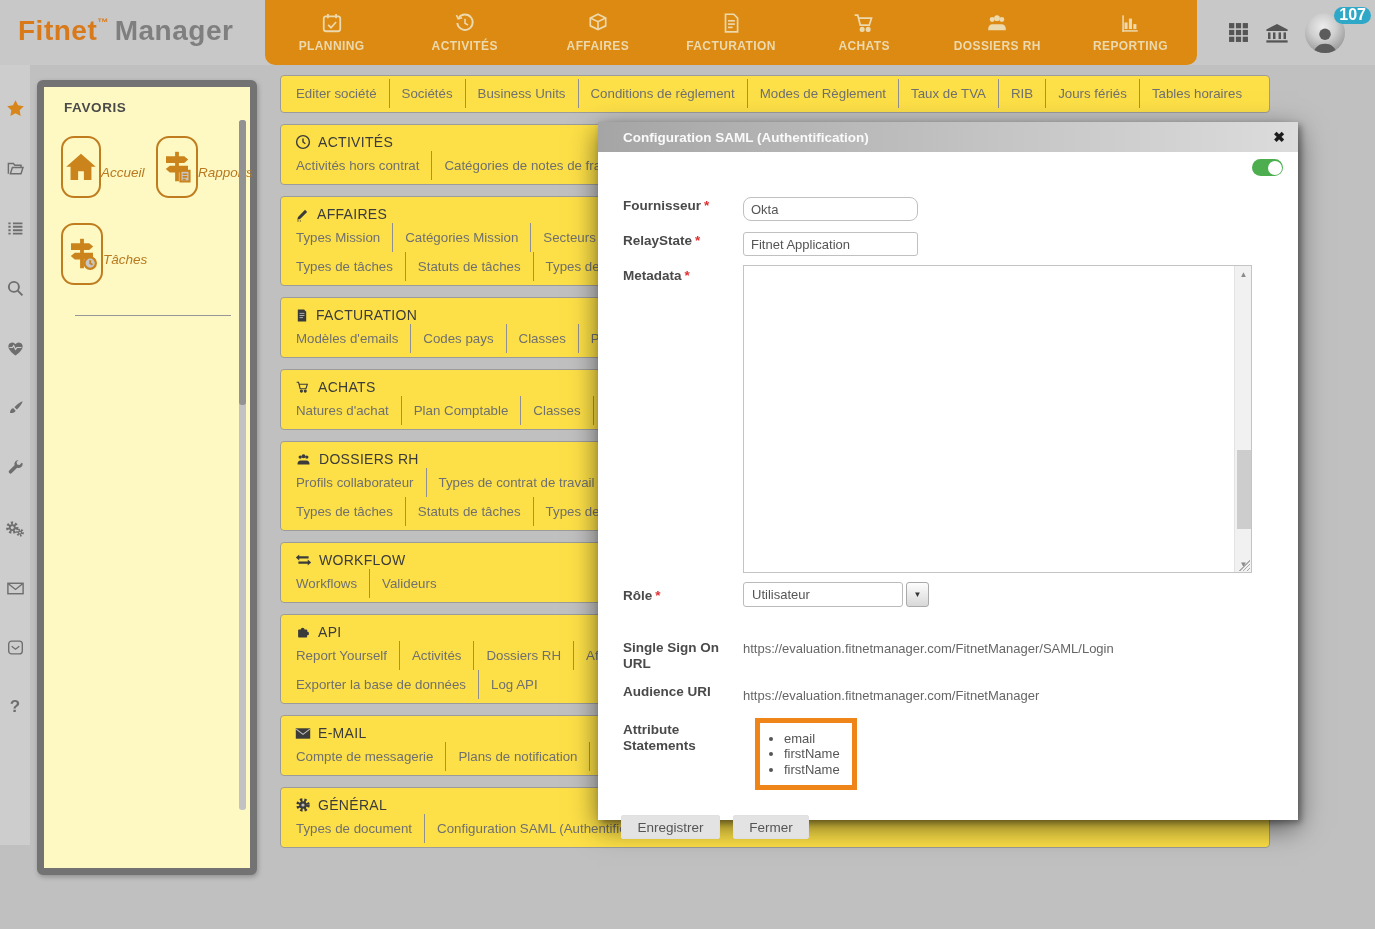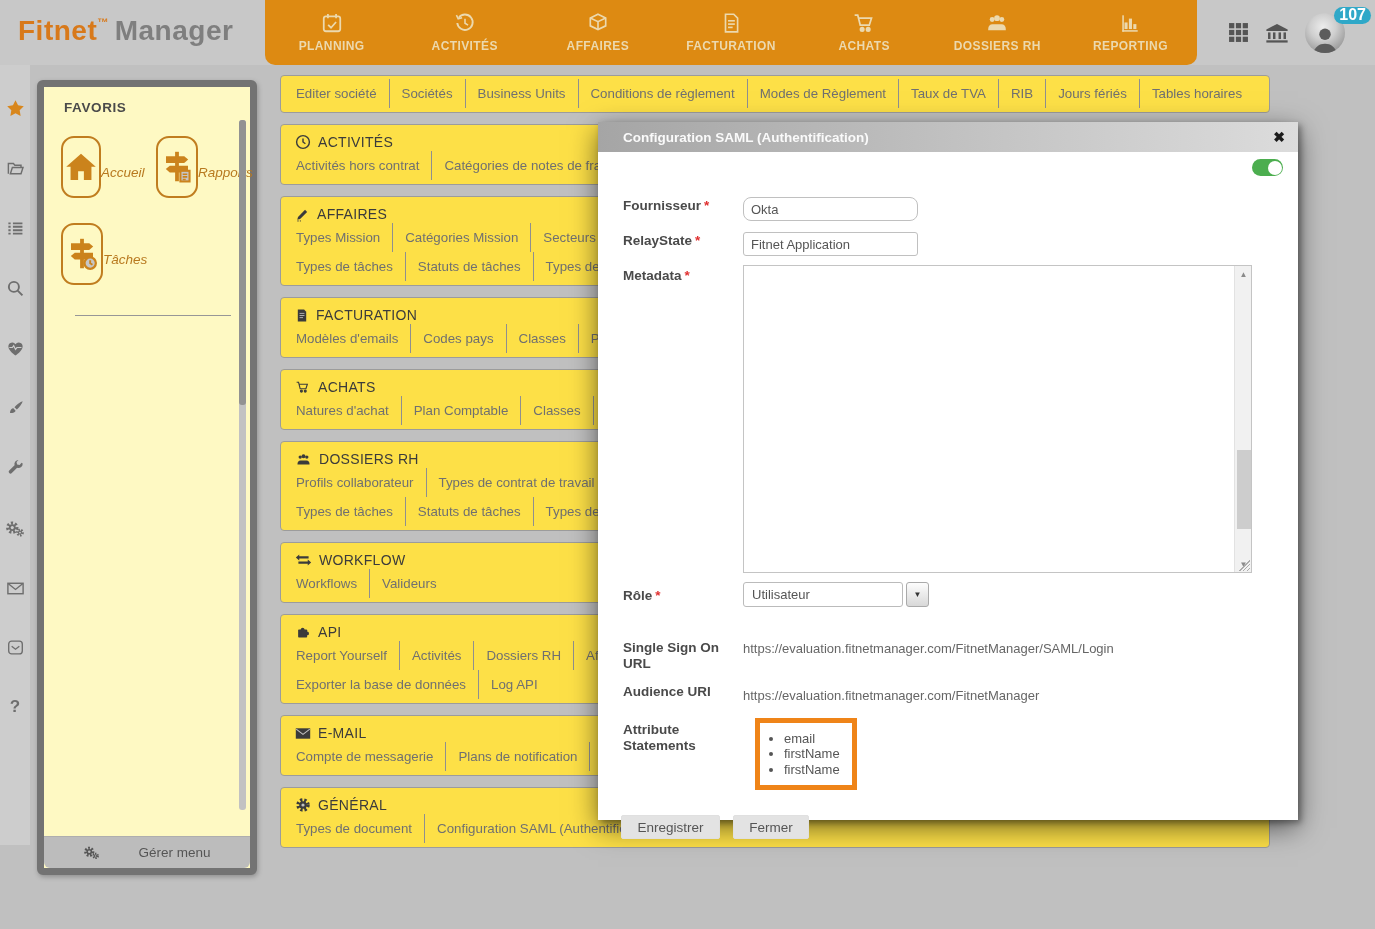--- a/index.html
+++ b/index.html
@@ -317,37 +317,20 @@
             </svg>
         </span>
       </div>
       <div class="fav-label">Tâches</div>
     </div>
   </div>
   <div class="fav-div"></div>
   <div class="fav-sb">
     <div class="fav-sb-thumb"></div>
   </div>
-  <div class="fav-manage">
-    <span>
-      <svg width="17" height="15" viewBox="0 0 22 20">
-          <g>
-            <circle cx="8" cy="9" r="5" fill="none" stroke="#555" stroke-width="3.6" stroke-dasharray="2.3 2"></circle>
-            <circle cx="8" cy="9" r="3.8" fill="#555"></circle>
-            <circle cx="8" cy="9" r="1.7" fill="#bcbcbc"></circle>
-          </g>
-          <g>
-            <circle cx="16.5" cy="14.5" r="3" fill="none" stroke="#555" stroke-width="2.6" stroke-dasharray="1.6 1.4"></circle>
-            <circle cx="16.5" cy="14.5" r="2.3" fill="#555"></circle>
-            <circle cx="16.5" cy="14.5" r="1" fill="#bcbcbc"></circle>
-          </g>
-        </svg>
-    </span>
-    <span>Gérer menu</span>
-  </div>
 </div>
 
 <div class="content">
 
   <div class="box">
     <div class="links">
       <span class="lnk">Editer société</span>
       <span class="lnk">Sociétés</span>
       <span class="lnk">Business Units</span>
       <span class="lnk">Conditions de règlement</span>

